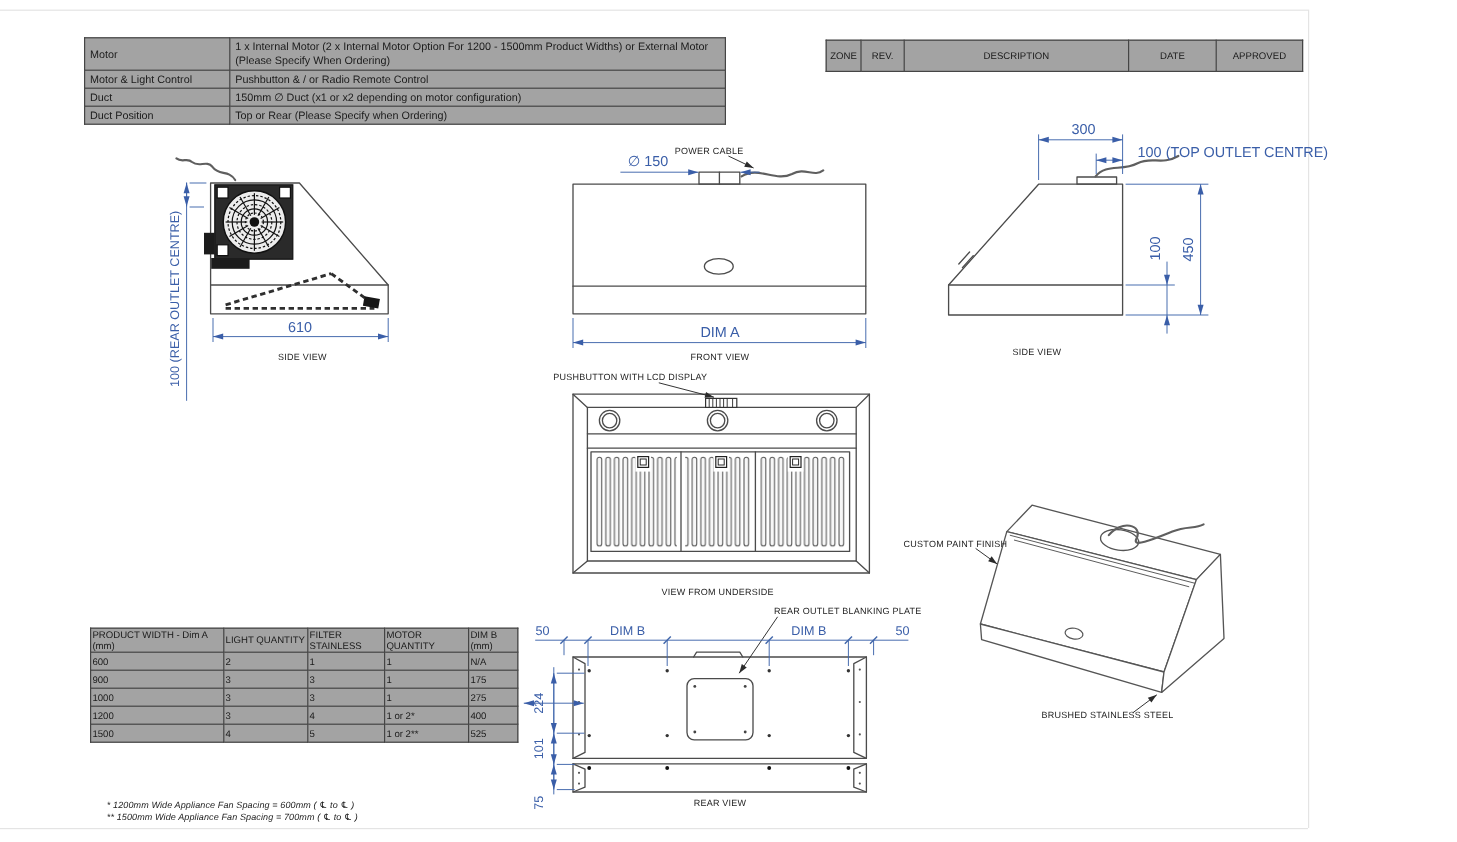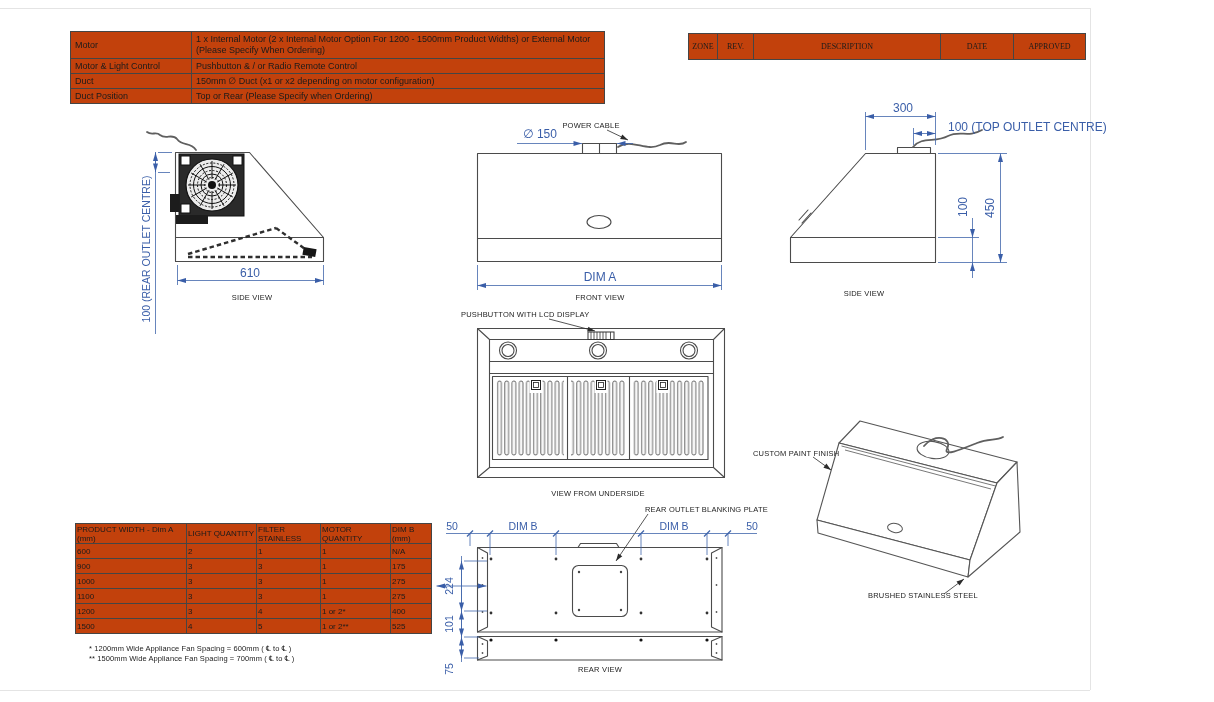--- a/index.html
+++ b/index.html
@@ -3,39 +3,39 @@
 <meta charset="utf-8">
 <style>
   html,body{margin:0;padding:0;background:#fff;}
   body{position:relative;width:1214px;height:702px;overflow:hidden;
        font-family:"Liberation Sans","DejaVu Sans",sans-serif;color:#1b1b1b;}
   .edge{position:absolute;background:#e4e4e4;}
   .edge-top{left:0;top:8px;width:1090px;height:1px;}
   .edge-right{left:1090px;top:8px;width:1px;height:682px;}
   .edge-bottom{left:0;top:690px;width:1090px;height:1px;}
 
-  table{border-collapse:collapse;position:absolute;table-layout:fixed;background:#c2410c;}
+  table{border-collapse:collapse;position:absolute;table-layout:fixed;background:#a3a3a3;}
   td,th{border:1px solid #454545;overflow:hidden;}
 
   .spec{left:70px;top:31px;width:535px;font-size:9px;}
   .spec td{padding:1px 4px;line-height:1.22;vertical-align:middle;}
   .spec td.k{width:112px;}
   .spec tr{height:15px;}
   .spec tr.tall{height:27px;}
 
   .rev{left:688px;top:33px;width:397px;font-size:8px;text-align:center;}
   .rev tr.title td{height:18px;}
-  .rev tr.cols td{height:23px;font-family:Liberation Serif, serif;}
+  .rev tr.cols td{height:23px;}
 
   .prod{left:75px;top:523px;width:356px;font-size:8px;text-align:left;}
   .prod th{font-weight:normal;height:19px;padding:0 1px;}
   .prod td{height:14px;padding:0 1px;}
 
-  .fnotes{position:absolute;left:89px;top:644px;font-size:7.5px;line-height:10px;
-          color:#222;letter-spacing:.1px;}
+  .fnotes{position:absolute;left:89px;top:666px;font-size:7.5px;line-height:10px;
+          color:#222;letter-spacing:.1px;font-style:italic;}
 
   svg.drw{position:absolute;left:0;top:0;}
   .ln{fill:none;stroke:#4b4b4b;stroke-width:1.1;stroke-linecap:round;stroke-linejoin:round;}
   .dimln{fill:none;stroke:#4066ab;stroke-width:.8;}
   .tick{stroke:#4066ab;stroke-width:1.2;}
   .lead{stroke:#2b2b2b;stroke-width:.8;}
   .cable{fill:none;stroke:#5f5f5f;stroke-width:1.8;stroke-linecap:round;}
   .dash{fill:none;stroke:#2f2f2f;stroke-width:2.4;stroke-dasharray:4.5 3;}
   .dim11{font:10.5px "Liberation Sans","DejaVu Sans",sans-serif;fill:#3a5ea8;text-anchor:middle;}
   .dim12{font:12px "Liberation Sans","DejaVu Sans",sans-serif;fill:#3a5ea8;text-anchor:middle;}
@@ -114,27 +114,20 @@
   </tr>
   <tr>
     <td>900</td>
         <td>3</td>
         <td>3</td>
         <td>1</td>
         <td>175</td>
   </tr>
   <tr>
     <td>1000</td>
-        <td>3</td>
-        <td>3</td>
-        <td>1</td>
-        <td>275</td>
-  </tr>
-  <tr>
-    <td>1100</td>
         <td>3</td>
         <td>3</td>
         <td>1</td>
         <td>275</td>
   </tr>
   <tr>
     <td>1200</td>
         <td>3</td>
         <td>4</td>
         <td>1 or 2*</td>

